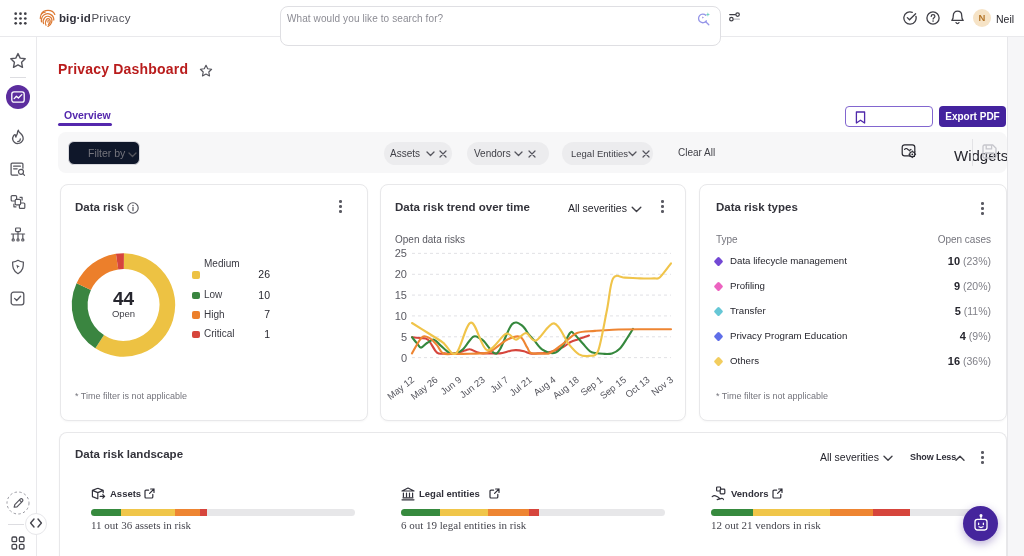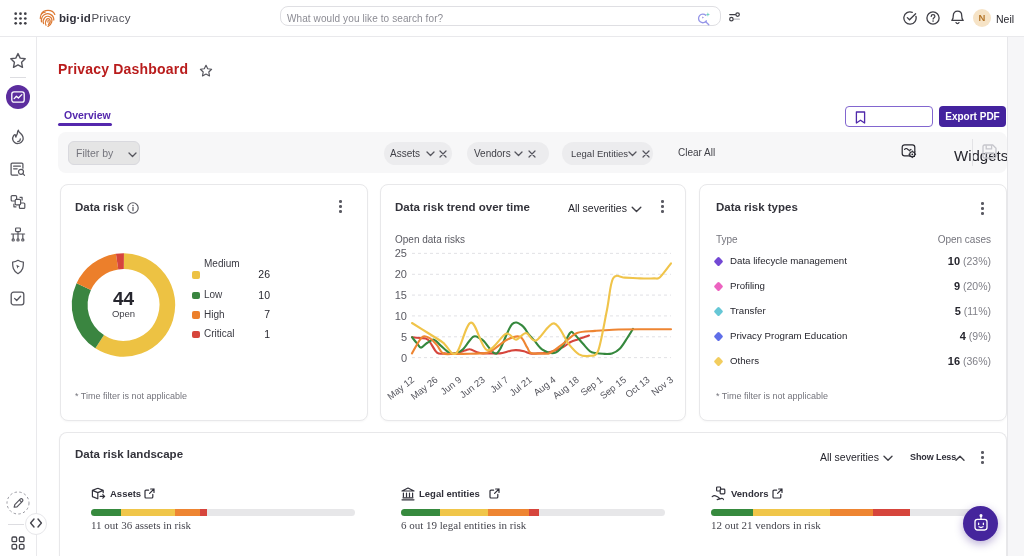--- a/index.html
+++ b/index.html
@@ -1,37 +1,37 @@
 <!DOCTYPE html>
 <html><head>
 <meta charset="utf-8">
 <style>
 * { margin:0; padding:0; box-sizing:border-box; }
 html,body { width:1024px; height:556px; background:#fff; font-family:"Liberation Sans",sans-serif; overflow:hidden; position:relative; }
 .abs { position:absolute; }
 svg { display:block; }
 
 #topbar { position:absolute; left:0; top:0; width:1024px; height:37px; background:#fff; border-bottom:1px solid #e9e9ec; }
-#search { position:absolute; left:280px; top:6px; width:441px; height:20px; border:1px solid #dfdfe3; border-radius:8px; background:#fff; }
+#search { position:absolute; left:280px; top:6px; width:441px; height:40px; border:1px solid #dfdfe3; border-radius:8px; background:#fff; }
 #search .ph { position:absolute; left:6px; top:6px; font-size:10px; color:#8c8c94; letter-spacing:0.1px; }
 #avatar { position:absolute; left:973px; top:9px; width:18px; height:18px; border-radius:50%; background:#f6e3c6; color:#b5762a; font-size:9.5px; font-weight:bold; text-align:center; line-height:18px; }
 
 #sidebar { position:absolute; left:0; top:37px; width:37px; height:519px; background:#fff; border-right:1px solid #e9e9ec; }
 #selcircle { position:absolute; left:6px; top:48px; width:24px; height:24px; border-radius:50%; background:#5c2d9e; }
 
 #title { position:absolute; left:58px; top:61px; font-size:14px; font-weight:bold; color:#b91c1c; letter-spacing:0.2px; }
 #tab { position:absolute; left:64px; top:109px; font-size:10.5px; font-weight:bold; color:#5428ad; }
 #tabline { position:absolute; left:58px; top:123px; width:54px; height:3px; border-radius:2px; background:#5428ad; }
 #btn-saved { position:absolute; left:845px; top:106px; width:88px; height:21px; border:1px solid #8266cf; border-radius:4px; color:#4f28aa; font-size:10px; font-weight:bold; white-space:nowrap; }
 #btn-saved span { position:absolute; left:22px; top:4.5px;margin-top:48px; }
 #btn-export { position:absolute; left:939px; top:106px; width:67px; height:21px; background:#44239e; border-radius:4px; color:#fff; font-size:10px; font-weight:bold; text-align:center; line-height:21px; }
 
 #filterbar { position:absolute; left:58px; top:132px; width:949px; height:41px; background:#f7f7f8; border-radius:8px; }
 .chip { position:absolute; top:10px; height:23px; border-radius:12px; background:#ececee; font-size:10px; color:#3f3f46; line-height:23px; white-space:nowrap; }
-#filtersel { position:absolute; left:10px; top:9px; width:72px; height:24px; background:#e5e5e5; border:1px solid #d9d9de; border-radius:6px; font-size:10.5px; color:#75757d; line-height:23px; padding-left:7px; }
+#filtersel { position:absolute; left:10px; top:9px; width:72px; height:24px; background:#0f172a; border:1px solid #d9d9de; border-radius:6px; font-size:10.5px; color:#75757d; line-height:23px; padding-left:19px; }
 
 .card { position:absolute; background:#fff; border:1px solid #e8e8ea; border-radius:8px; box-shadow:0 1px 2px rgba(40,40,60,0.04); }
 .ctitle { position:absolute; font-size:11.5px; font-weight:bold; color:#33333b; }
 .note { position:absolute; font-size:9px; color:#75757d; }
 .kebab { position:absolute; width:3px; }
 .kebab i { display:block; width:2.6px; height:2.6px; border-radius:50%; background:#5b5b63; margin-bottom:2.6px; }
 
 .leg-sq { position:absolute; width:7.5px; height:7.5px; border-radius:2px; }
 .leg-lab { position:absolute; font-size:10px; color:#3a3a42; }
 .leg-num { position:absolute; font-size:10.5px; color:#26262e; width:40px; text-align:right; }

